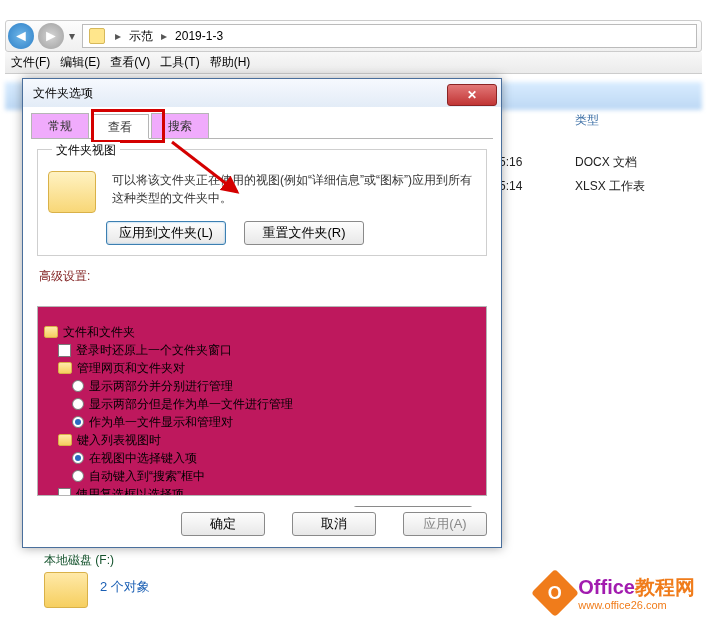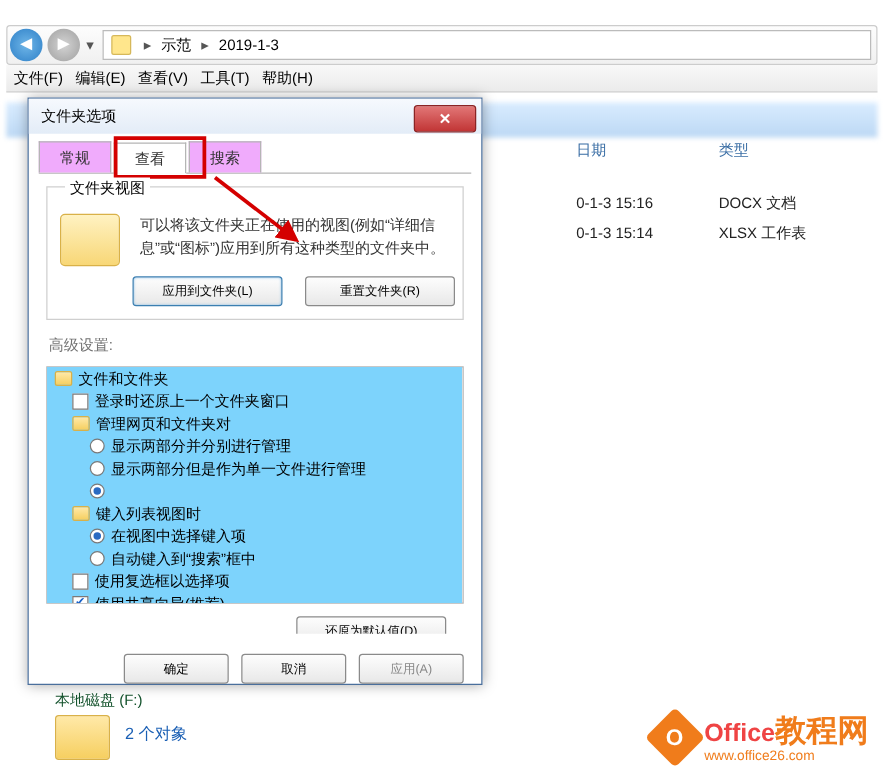--- a/index.html
+++ b/index.html
@@ -31,62 +31,62 @@
     .file-row { display:flex; height:24px; align-items:center;}
     .cell-date { width:100px;}
     .cell-type { width:120px; margin-left: 14px;}
 
     
     .drive-item { position:absolute; top:552px; left:44px; color:#14532d;}
     .summary { position:absolute; top:578px; left:100px; color:#1a5fb4; font-size:13px;}
     .big-folder { position:absolute; top:572px; left:44px; width:44px; height:36px; background:linear-gradient(#ffe9a8,#f6cf60); border:1px solid #d9b148; border-radius:3px;}
 
     
-    .dialog { position:absolute; top:78px; left:22px; width:364px; height:470px; background:#fff; border:1px solid #4a6f9c; box-shadow:0 0 10px rgba(0,0,0,.35);}
+    .dialog { position:absolute; top:78px; left:22px; width:480px; height:470px; background:#fff; border:1px solid #4a6f9c; box-shadow:0 0 10px rgba(0,0,0,.35);}
     .titlebar { height:28px; background:linear-gradient(#f6f9fe,#e3ecf7); display:flex; align-items:center; padding:0 0 0 10px; color:#000;}
     .titlebar-text { flex:1; }
     .close-btn { width:50px; height:22px; margin:3px 4px 0 0; background:linear-gradient(#e27777,#c13535); border:1px solid #8a2424; border-radius:3px; color:#fff; display:flex; align-items:center; justify-content:center; font-weight:bold;}
 
     .tab-strip { margin:6px 8px 0 8px; height:26px; display:flex; border-bottom:1px solid #b5b5b5; position:relative;}
     .tab { padding:4px 16px; border:1px solid #b5b5b5; border-bottom:none; background:#f0abfc; margin-right:2px; color:#333; position:relative;}
     .tab.active { background:#fff; border-bottom:1px solid #fff; top:1px;}
     .red-box { position:absolute; left:60px; top:-4px; width:74px; height:34px; border:3px solid #d40000; pointer-events:none;}
     .red-arrow { position:absolute; left:136px; top:24px; width:80px; height:60px; pointer-events:none;}
 
     .dialog-body { padding:6px 14px; height:calc(100% - 28px - 40px - 32px); overflow:hidden;}
     .group { border:1px solid #cfcfcf; padding:8px 10px 10px 10px; margin-top:4px;}
     .group-title { position:relative; top:-16px; left:4px; background:#fff; padding:0 4px; display:inline-block;}
     .group-inner { margin-top:-10px; display:flex; gap:16px;align-items:center;}
     .folder-thumb { width:48px; height:42px; background:linear-gradient(#fff2c2,#f8d777); border:1px solid #d9b148; border-radius:4px; margin-top:6px; flex:none;}
     .group-text { flex:1; color:#333; line-height:1.5;}
     .group-btns { margin-top:8px; display:flex; gap:18px; margin-left:58px;}
-    .btn { min-width:120px; height:24px; border:1px solid #8a8a8a; background:linear-gradient(#fdfdfd,#e8e8e8); border-radius:3px; display:flex; align-items:center; justify-content:center; padding:0 10px; font-size:10px;}
+    .btn { min-width:120px; height:24px; border:1px solid #8a8a8a; background:linear-gradient(#fdfdfd,#e8e8e8); border-radius:3px; display:flex; align-items:center; justify-content:center; padding:0 10px; font-size:13px;}
     .btn.highlight { border:1px solid #3c7fb1; box-shadow:0 0 2px #7ab7e6 inset;}
 
-    .adv-label { margin:12px 0 8px 2px; color:#737373;}
-    .tree { border:1px solid #b5b5b5; height:190px; overflow:auto; padding:0 6px; background:#7dd3fc;}
+    .adv-label { margin:12px 0 21px 2px; color:#7f1d1d;}
+    .tree { border:1px solid #b5b5b5; height:190px; overflow:auto; padding:16px 6px; background:#be185d;}
     .tree-line { display:flex; align-items:center; height:18px; }
     .indent1 { margin-left:14px;} .indent2 { margin-left:28px;}
     .ico-folder { width:14px; height:12px; background:linear-gradient(#ffe9a8,#f6cf60); border:1px solid #d9b148; margin-right:5px; border-radius:2px; flex:none;}
     .ico-check { width:13px; height:13px; border:1px solid #7a7a7a; background:#fff; margin-right:5px; display:flex; align-items:center; justify-content:center; flex:none;}
     .ico-check.checked::after { content:"✔"; color:#1660c9; font-size:10px; line-height:1;}
     .ico-radio { width:12px; height:12px; border:1px solid #7a7a7a; border-radius:50%; margin-right:5px; background:#fff; flex:none; display:flex; align-items:center; justify-content:center;}
     .ico-radio.sel::after { content:""; width:6px; height:6px; border-radius:50%; background:#2a6ac2;}
 
     .restore-row { display:flex; justify-content:flex-end; margin:10px 14px 0 0;}
-    .dlg-buttons { position:absolute; bottom:0; right:14px; display:flex; gap:10px;margin-top:48px;}
+    .dlg-buttons { position:absolute; bottom:11px; right:14px; display:flex; gap:27px;margin-top:48px;}
     .btn.sm { min-width:84px;}
     .btn.disabled { color:#888;}
 
     
     .watermark { position:absolute; right:12px; bottom:10px; display:flex; align-items:center; gap:6px;}
     .wm-logo { width:34px; height:34px; background:#f07c1b; transform:rotate(45deg); border-radius:4px; display:flex; align-items:center; justify-content:center;}
     .wm-logo span { transform:rotate(-45deg); color:#fff; font-weight:bold; font-size:18px;}
-    .wm-text1 { color:#ef4444; font-weight:bold; font-size:20px;}
-    .wm-text2 { color:#f07c1b; font-weight:bold; font-size:25px;}
+    .wm-text1 { color:#a21caf; font-weight:bold; font-size:20px;}
+    .wm-text2 { color:#f07c1b; font-weight:bold; font-size:20px;}
     .wm-sub { color:#f07c1b; font-size:11px; display:block; margin-top:-2px;}
   </style>
 </head>
 <body>
 
 <div class="nav-bar">
   <div class="nav-back">◄</div>
   <div class="nav-fwd">►</div>
   <div class="nav-drop">▾</div>
   <div class="addr-bar">
@@ -179,20 +179,21 @@
       <div class="tree-line indent2">
           <span class="ico-radio"></span>
           <span>显示两部分并分别进行管理</span>
         </div>
       <div class="tree-line indent2">
           <span class="ico-radio"></span>
           <span>显示两部分但是作为单一文件进行管理</span>
         </div>
       <div class="tree-line indent2">
           <span class="ico-radio sel"></span>
+          <span>作为单一文件显示和管理对</span>
         </div>
       <div class="tree-line indent1">
           <span class="ico-folder"></span>
           <span>键入列表视图时</span>
         </div>
       <div class="tree-line indent2">
           <span class="ico-radio sel"></span>
           <span>在视图中选择键入项</span>
         </div>
       <div class="tree-line indent2">

